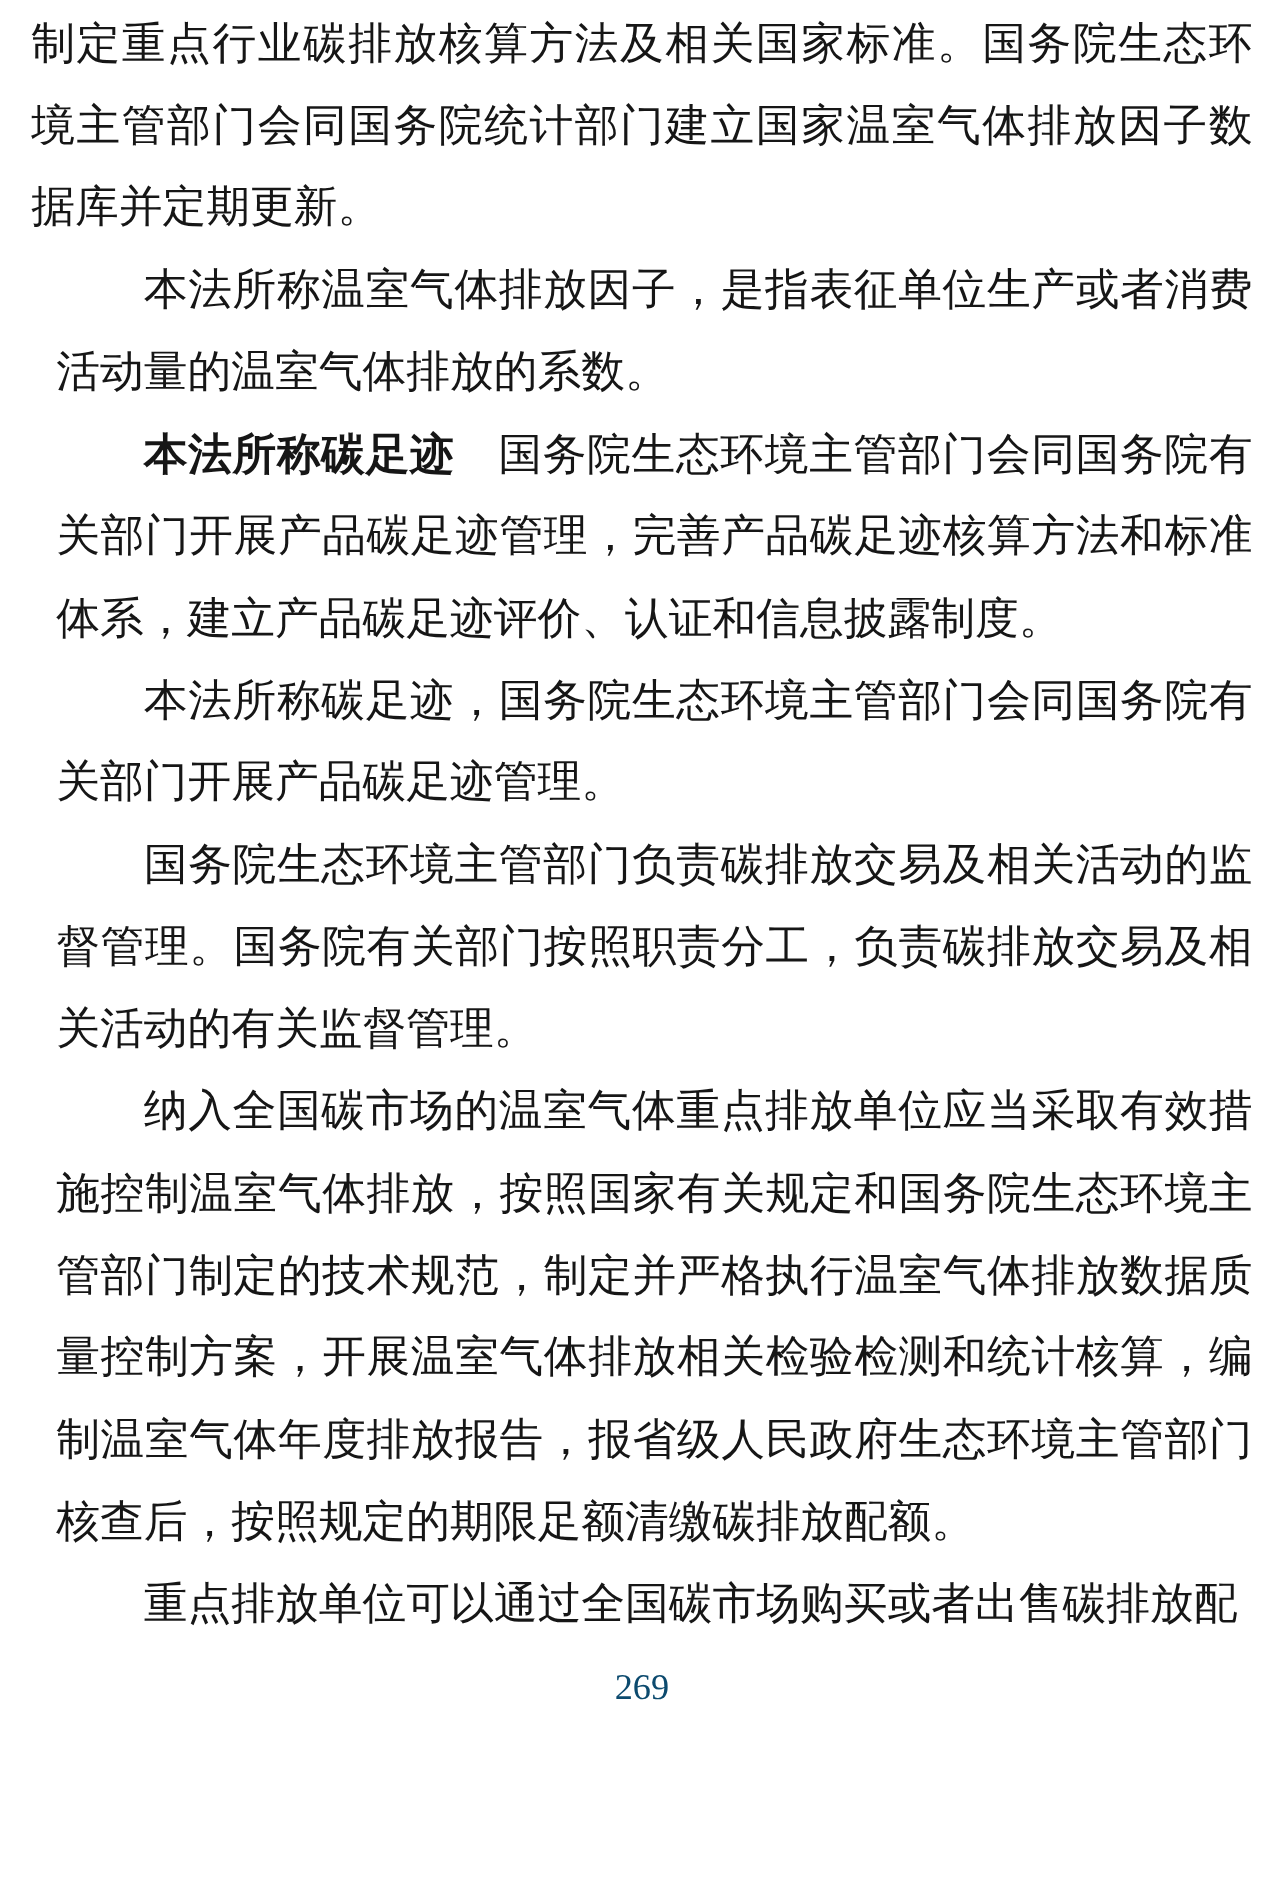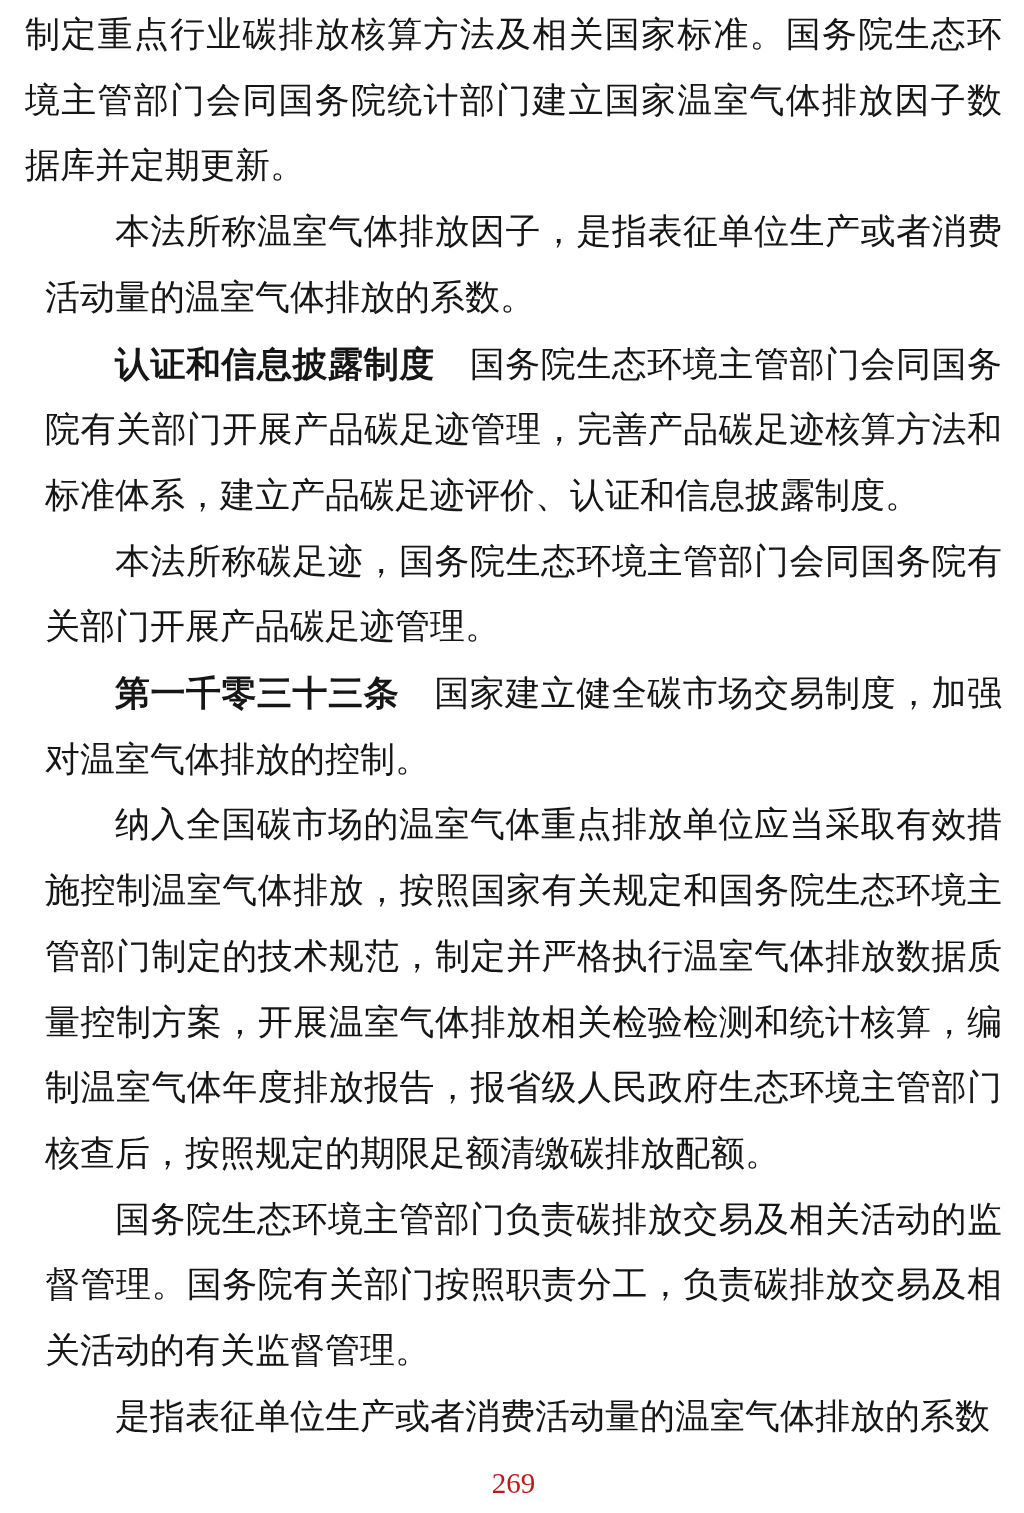--- a/index.html
+++ b/index.html
@@ -46,41 +46,40 @@
   .article-num:empty {
     display: none;
     margin: 0;
   }
   .footer {
     margin-top: 14px;
     text-align: center;
     font-size: 29px;
     line-height: 40px;
     font-family: "Liberation Serif", "DejaVu Serif", serif;
-    color: #b91c1c;
+    color: #0c4a6e;
   }
 </style>
 </head>
 <body>
 
 <div class="page">
   <div class="text-block">
 
     <p class="para"><span>制定重点行业碳排放核算方法及相关国家标准。国务院生态环境主管部门会同国务院统计部门建立国家温室气体排放因子数据库并定期更新。</span></p>
 
     <p class="para indent"><span>本法所称温室气体排放因子，是指表征单位生产或者消费活动量的温室气体排放的系数。</span></p>
 
-    <p class="para indent"><span class="article-num">认证和信息披露制度</span><span>国务院生态环境主管部门会同国务院有关部门开展产品碳足迹管理，完善产品碳足迹核算方法和标准体系，建立产品碳足迹评价、认证和信息披露制度。</span></p>
+    <p class="para indent"><span class="article-num">本法所称碳足迹</span><span>国务院生态环境主管部门会同国务院有关部门开展产品碳足迹管理，完善产品碳足迹核算方法和标准体系，建立产品碳足迹评价、认证和信息披露制度。</span></p>
 
     <p class="para indent"><span>本法所称碳足迹，国务院生态环境主管部门会同国务院有关部门开展产品碳足迹管理。</span></p>
 
-    <p class="para indent"><span class="article-num">第一千零三十三条</span><span>国家建立健全碳市场交易制度，加强对温室气体排放的控制。</span></p>
+
+    <p class="para indent"><span>国务院生态环境主管部门负责碳排放交易及相关活动的监督管理。国务院有关部门按照职责分工，负责碳排放交易及相关活动的有关监督管理。</span></p>
 
     <p class="para indent"><span>纳入全国碳市场的温室气体重点排放单位应当采取有效措施控制温室气体排放，按照国家有关规定和国务院生态环境主管部门制定的技术规范，制定并严格执行温室气体排放数据质量控制方案，开展温室气体排放相关检验检测和统计核算，编制温室气体年度排放报告，报省级人民政府生态环境主管部门核查后，按照规定的期限足额清缴碳排放配额。</span></p>
 
-    <p class="para indent"><span>国务院生态环境主管部门负责碳排放交易及相关活动的监督管理。国务院有关部门按照职责分工，负责碳排放交易及相关活动的有关监督管理。</span></p>
-
-    <p class="para indent"><span>是指表征单位生产或者消费活动量的温室气体排放的系数</span></p>
+    <p class="para indent"><span>重点排放单位可以通过全国碳市场购买或者出售碳排放配</span></p>
 
   </div>
 
   <div class="footer">269</div>
 </div>
 
 </body></html>

